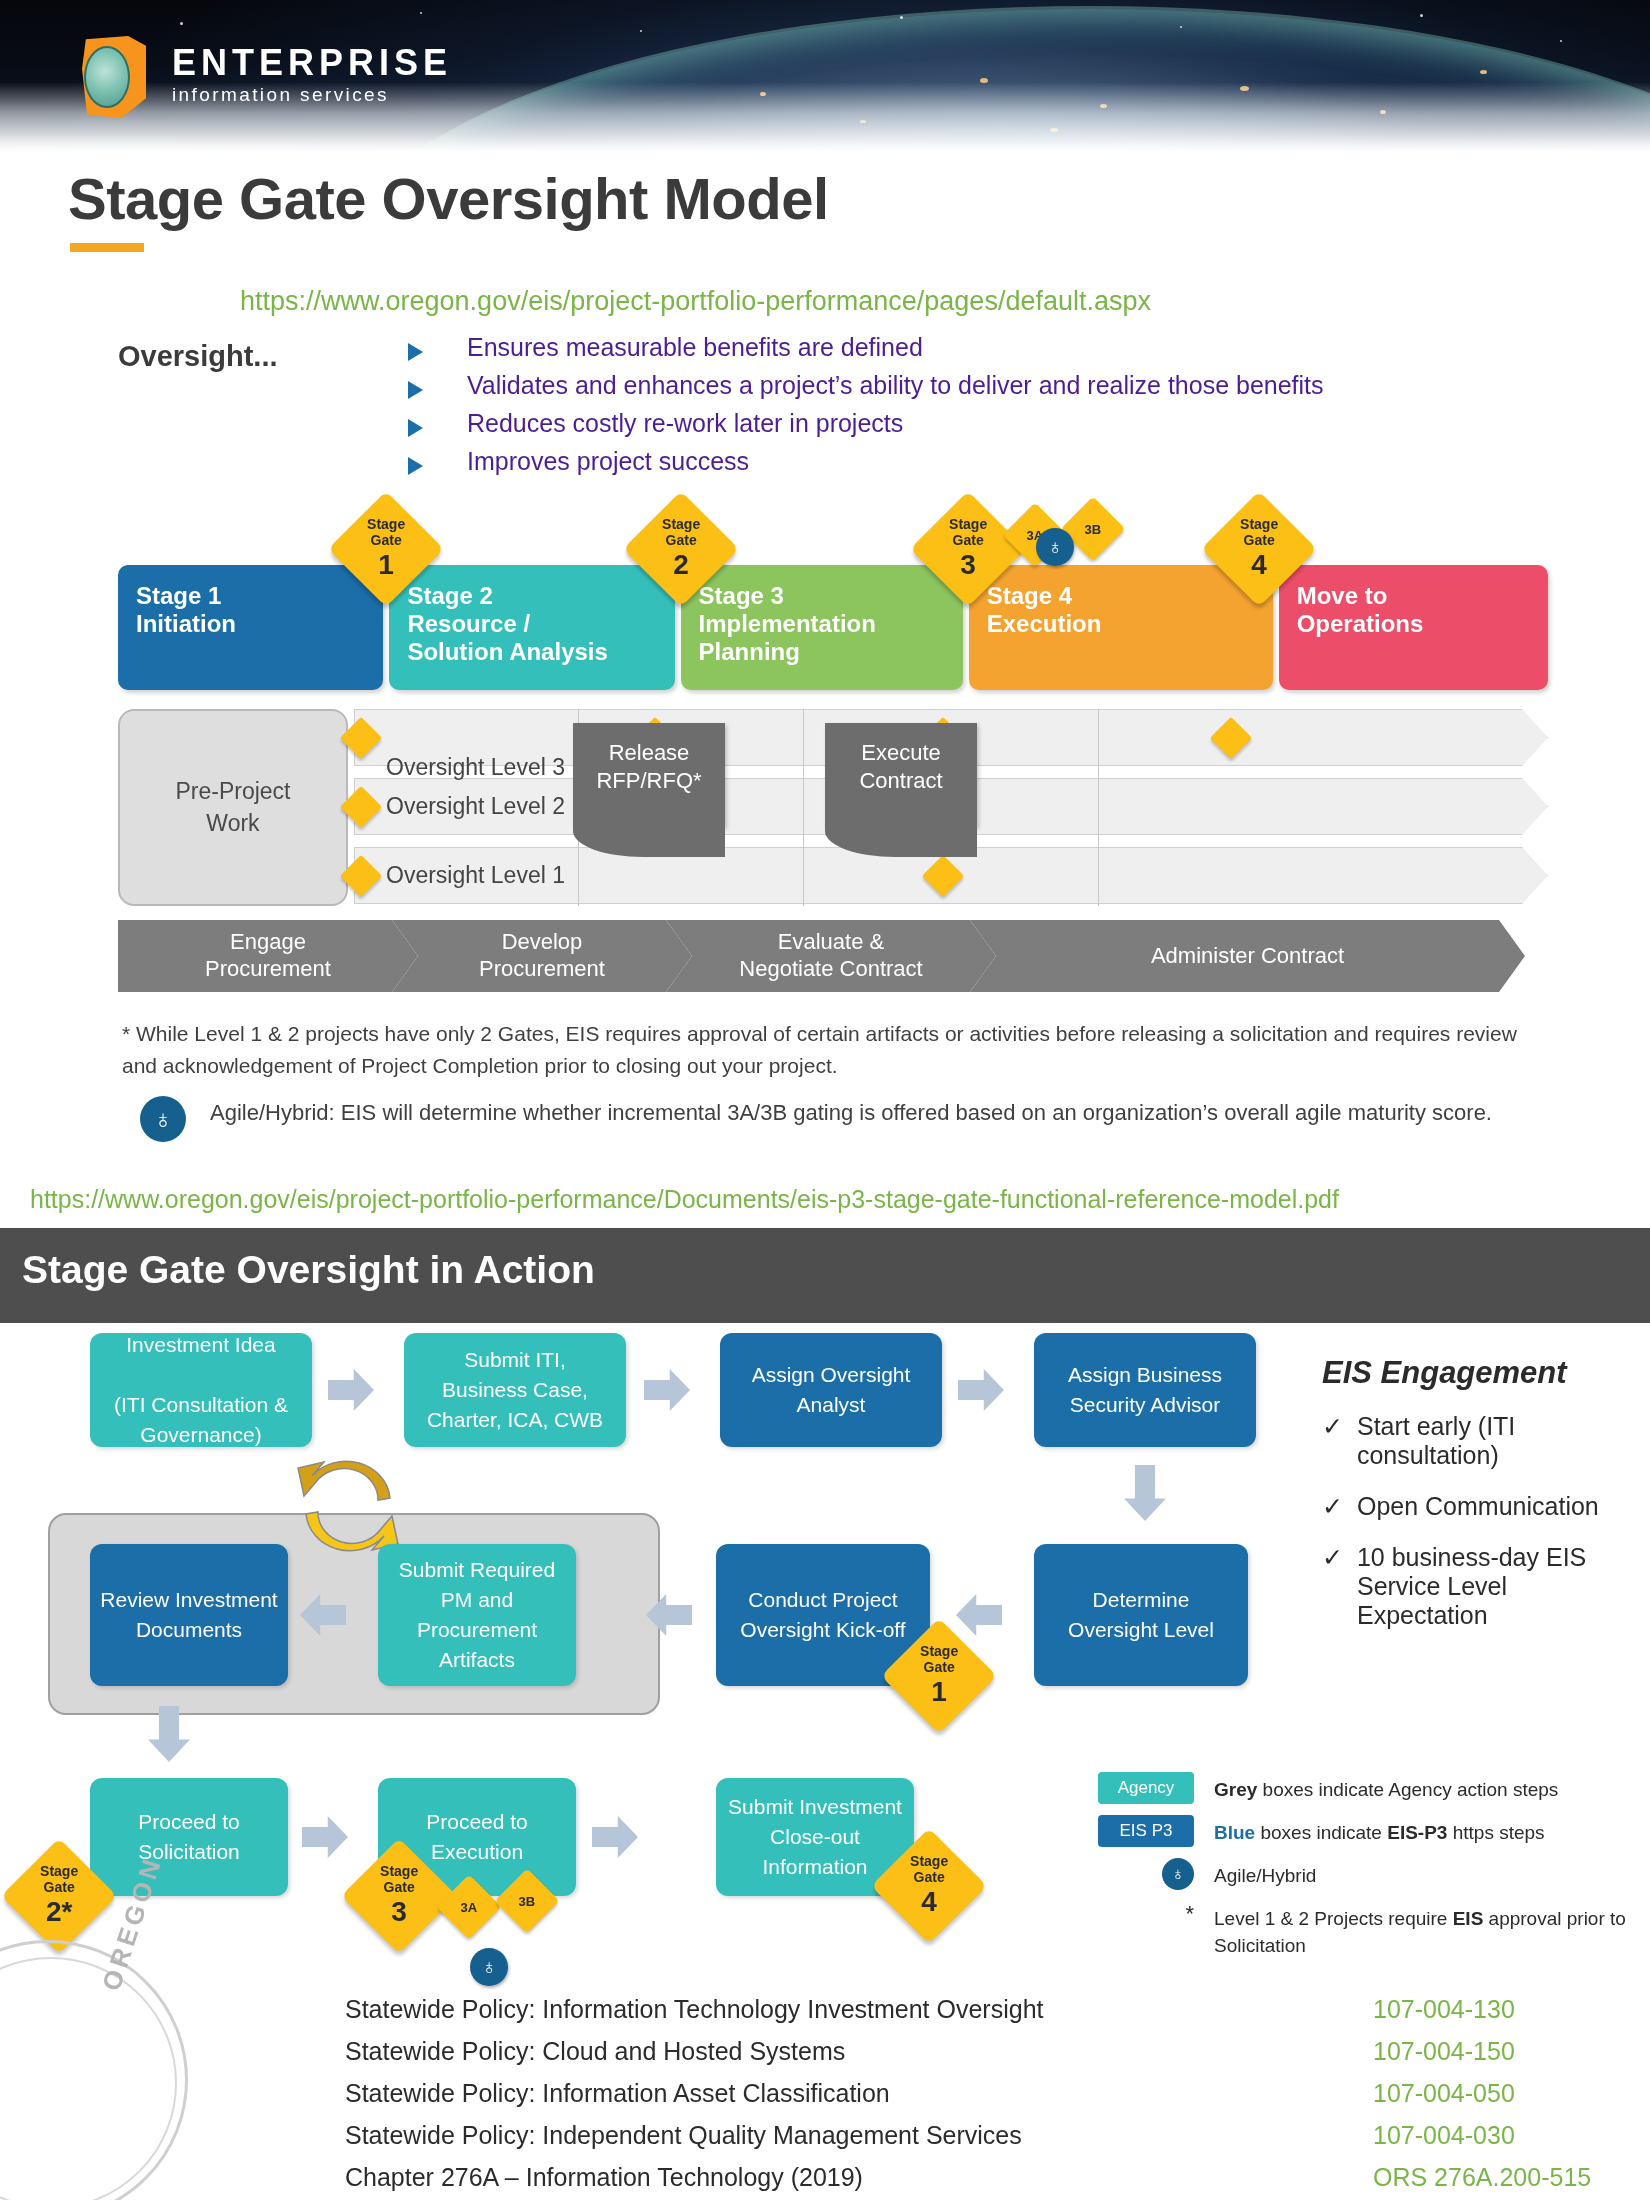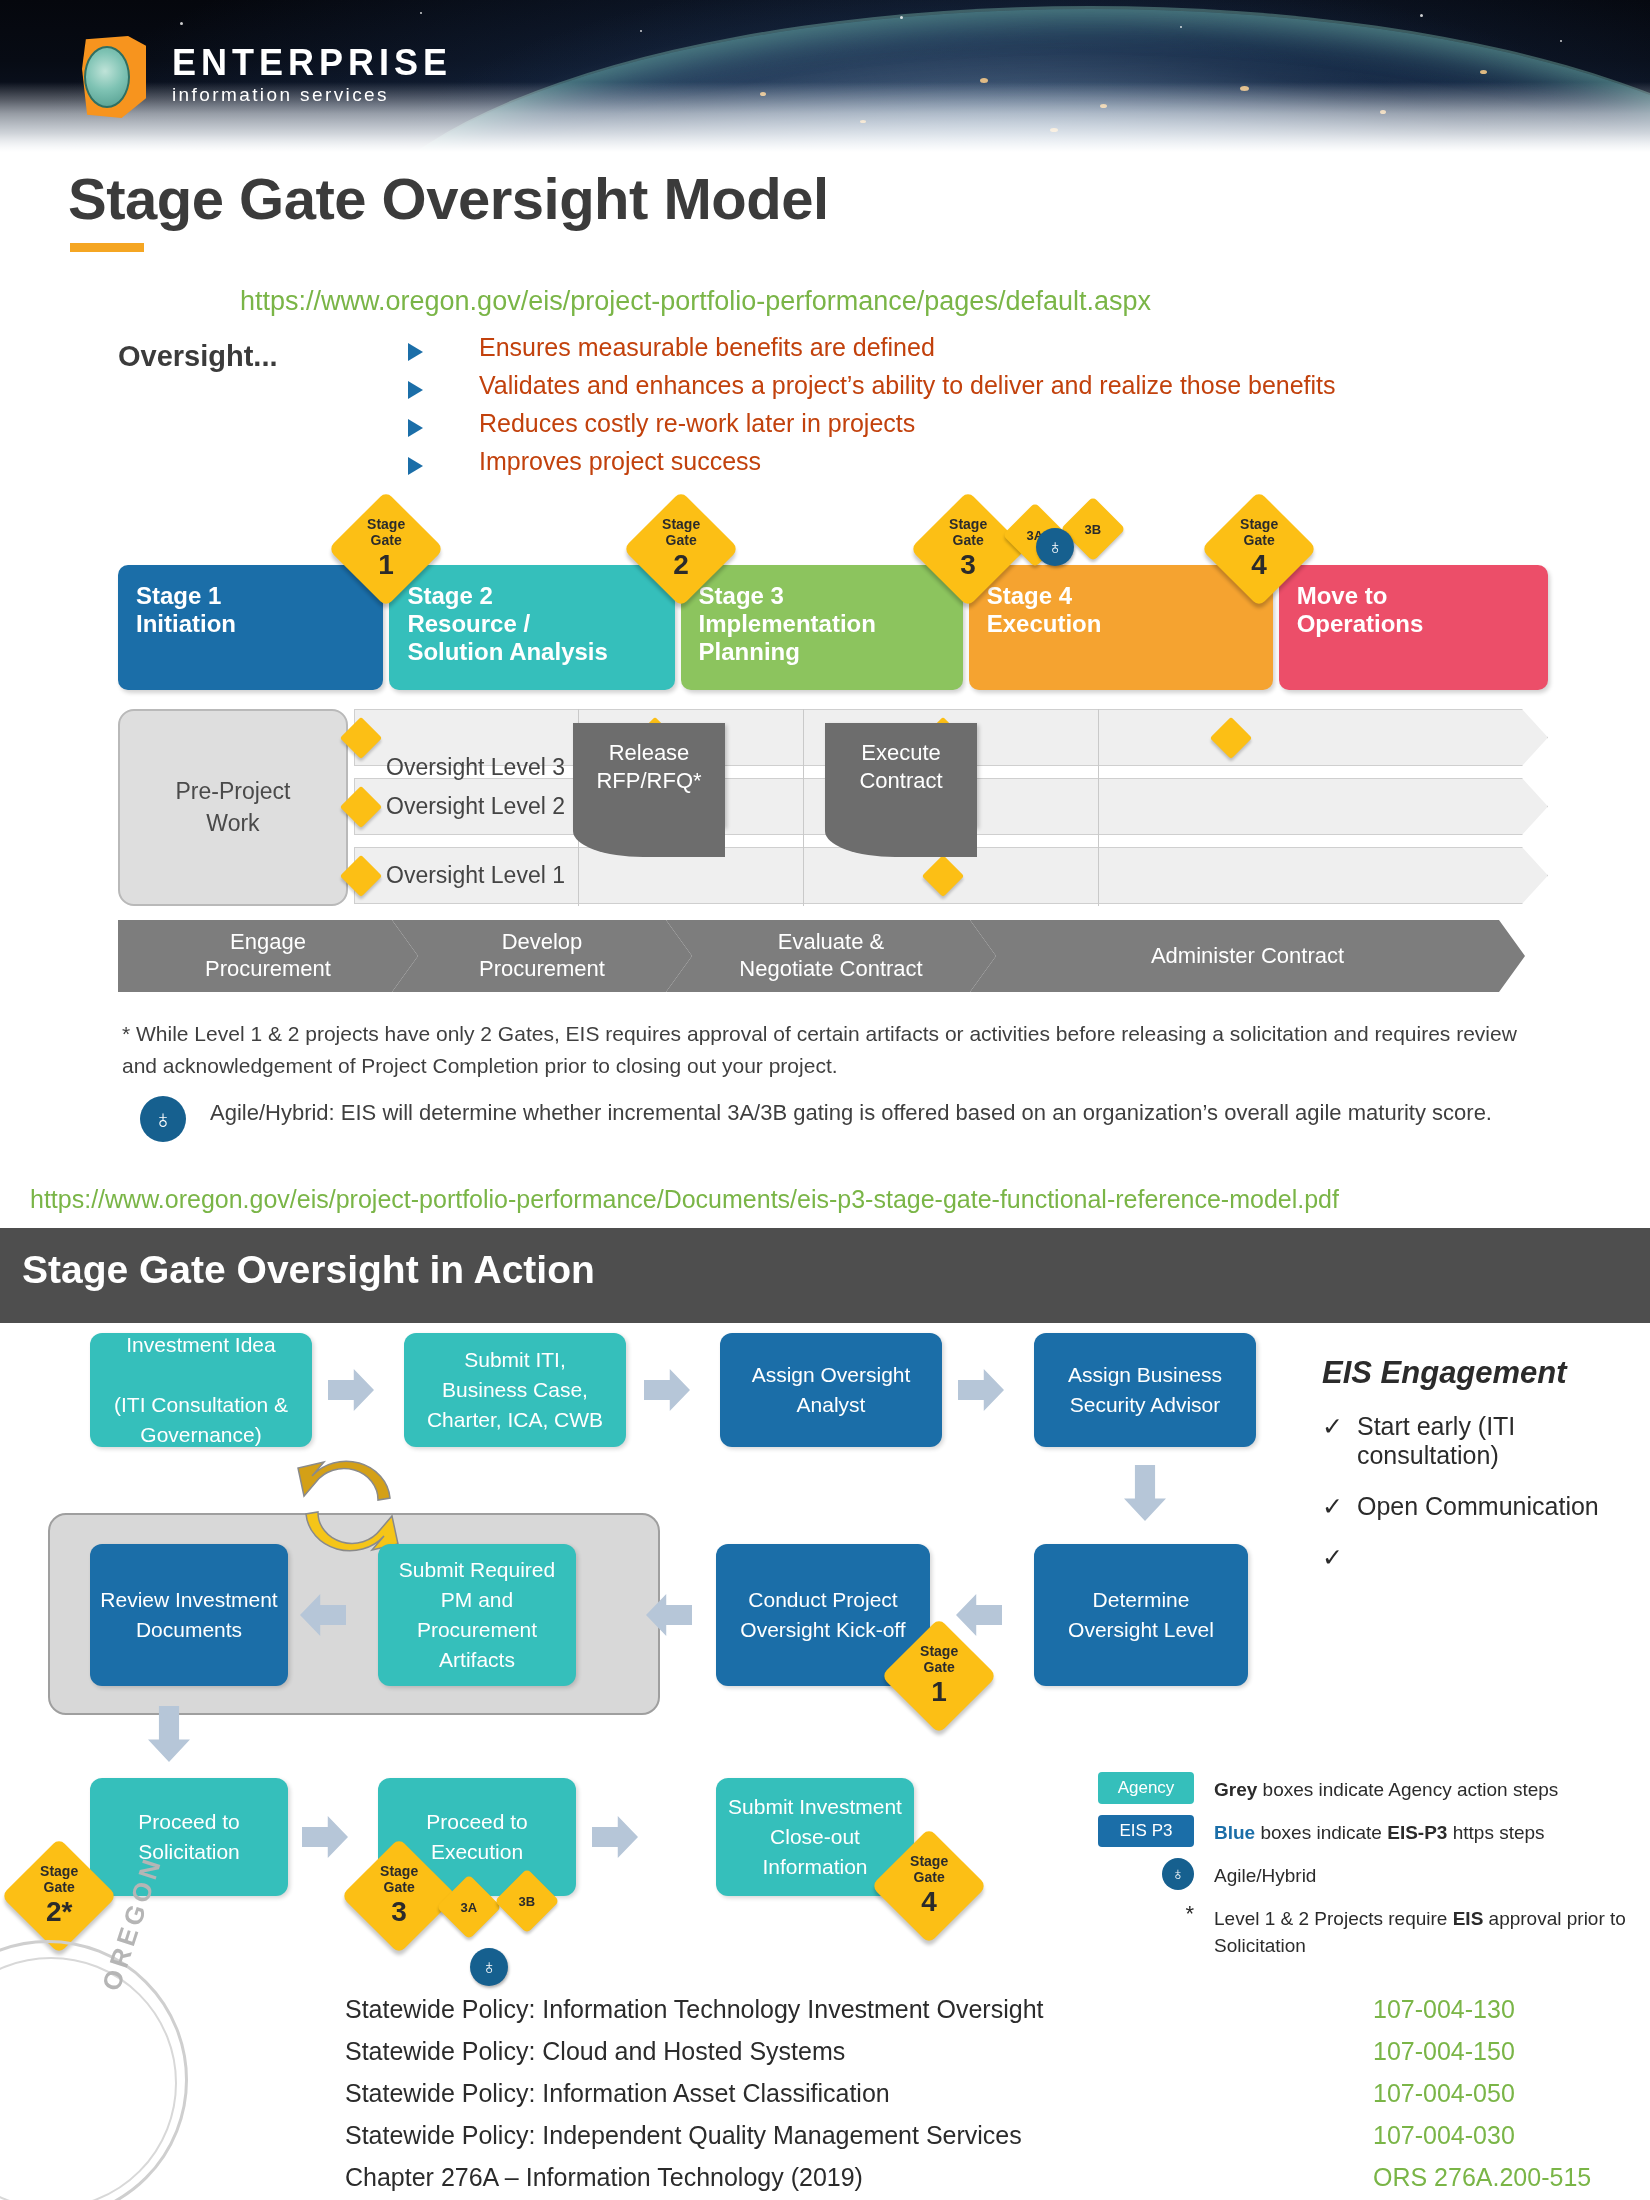--- a/index.html
+++ b/index.html
@@ -75,21 +75,21 @@
     font-size: 29px; font-weight: 700; color: #3b3b3b;
   }
   .bullets { position: absolute; left: 408px; top: 333px; width: 1120px; }
   .bullet-row { display: flex; align-items: flex-start; gap: 44px; height: 38px; }
   .bullet-tri {
     width: 0; height: 0; margin-top: 10px;
     border-left: 15px solid #1b6ea8;
     border-top: 9px solid transparent;
     border-bottom: 9px solid transparent;
   }
-  .bullet-text { font-size: 25px; color: #c2410c; margin-left: 12px; }
+  .bullet-text { font-size: 25px; color: #4c1d95; }
 
   
   .stage-strip { position: absolute; left: 118px; top: 565px; width: 1430px; height: 125px; display: flex; gap: 6px; }
   .stage-box {
     border-radius: 10px; color: #fff; padding: 17px 0 0 18px;
     font-size: 24px; font-weight: 700; line-height: 1.16;
     box-shadow: 2px 3px 4px rgba(0,0,0,0.18);
   }
   .s1 { width: 268px; background: #1b6ea8; }
   .s2 { width: 288px; background: #35bfbb; }
@@ -557,20 +557,21 @@
   <div class="eng-item">
     <div class="eng-check">✓</div>
     <div class="eng-text">Start early (ITI consultation)</div>
   </div>
   <div class="eng-item">
     <div class="eng-check">✓</div>
     <div class="eng-text">Open Communication</div>
   </div>
   <div class="eng-item">
     <div class="eng-check">✓</div>
+    <div class="eng-text">10 business-day EIS Service Level Expectation</div>
   </div>
 </div>
 
 <div class="legend">
   <div class="leg-row">
     <div class="leg-chip agency">Agency</div>
     <div class="leg-text">
       <b>Grey</b><span> boxes indicate Agency action steps</span>
     </div>
   </div>

